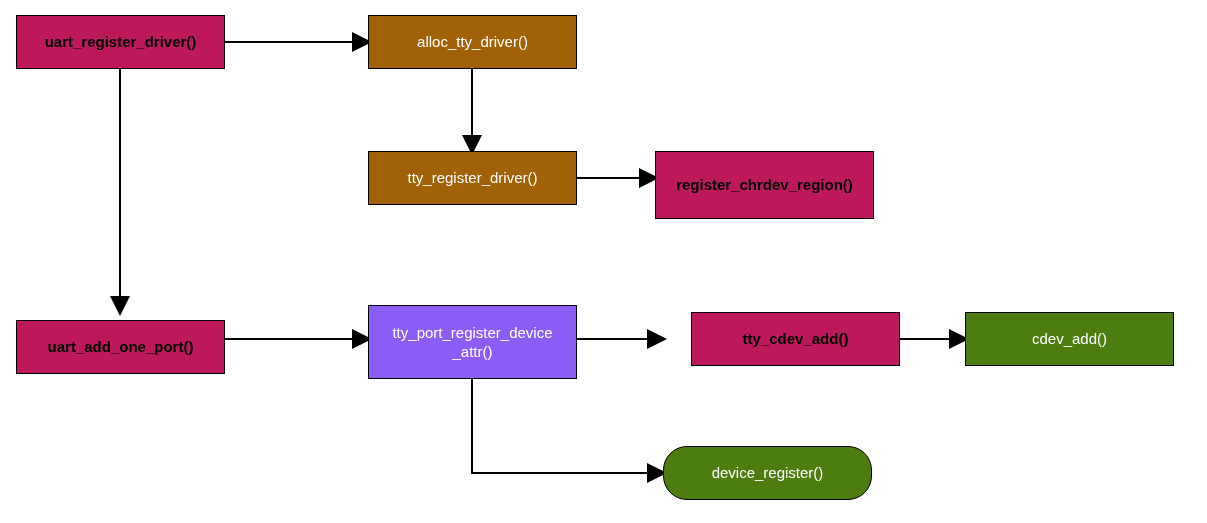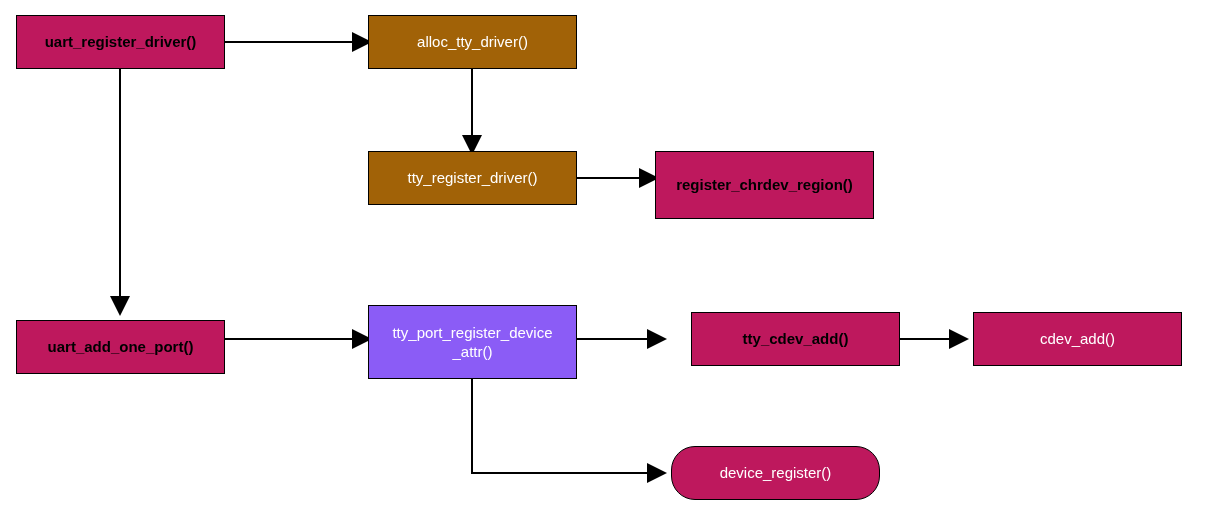--- a/index.html
+++ b/index.html
@@ -20,21 +20,21 @@
     justify-content: center;
     text-align: center;
     box-sizing: border-box;
     padding: 4px 8px;
     line-height: 1.3;
   }
   .white { background: #be185d; color: #000; font-weight: bold; }
   .cyan  { background: #a16207; color: #fff; }
   .green { background: #a16207; color: #fff; }
   .orange{ background: #8b5cf6; color: #fff; text-align: center; }
-  .blue  { background: #be185d; color: #fff; margin-left: 8px; }
+  .blue  { background: #4d7c0f; color: #fff; }
   svg.arrows {
     position: absolute;
     left: 0; top: 0;
     width: 1207px; height: 523px;
     pointer-events: none;
   }
 </style>
 </head>
 <body>
 

